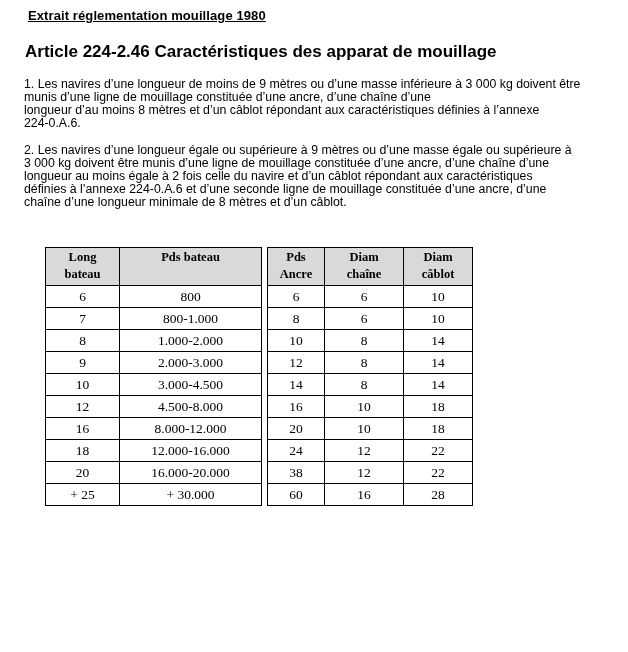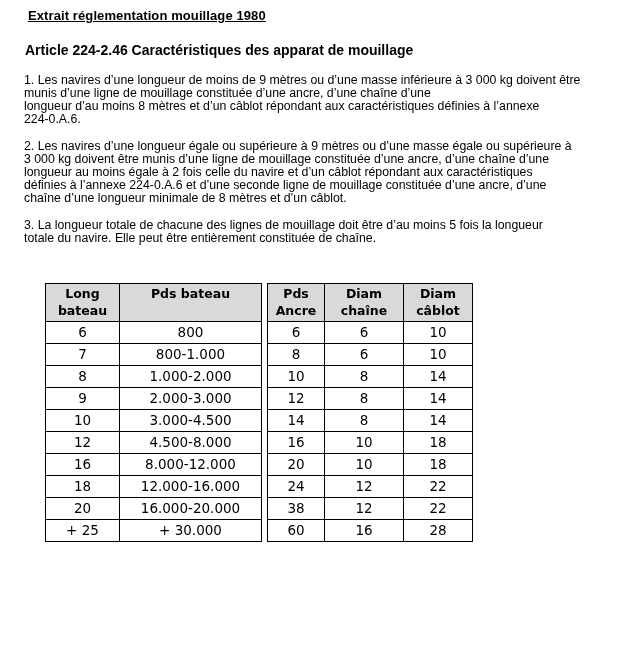--- a/index.html
+++ b/index.html
@@ -15,21 +15,21 @@
     padding: 6px 18px 0 24px;
   }
   .title {
     font-size: 13px;
     font-weight: bold;
     text-decoration: underline;
     margin: 2px 0 10px 4px;
     letter-spacing: 0.1px;
   }
   .heading {
-    font-size: 14px;
+    font-size: 17px;
     font-weight: bold;
     margin: 19px 0 16px 1px;
   }
   .para {
     font-size: 12.3px;
     line-height: 13px;
     margin: 14px 0 0 0;
     white-space: pre-line;
     width: 592px;
   }
@@ -50,20 +50,21 @@
   }
   table.t {
     border-collapse: collapse;
     table-layout: fixed;
     font-family: "DejaVu Sans", sans-serif;
   }
   table.t th, table.t td {
     border: 1px solid #000000;
     padding: 0;
     text-align: center;
+    font-family: Liberation Serif, serif;
   }
   table.t th {
     font-size: 12.5px;
     font-weight: bold;
     height: 36px;
     vertical-align: top;
     line-height: 17px;
     padding-top: 1px;
     white-space: pre-line;
   }
@@ -92,22 +93,20 @@
 munis d’une ligne de mouillage constituée d’une ancre, d’une chaîne d’une
 longueur d’au moins 8 mètres et d’un câblot répondant aux caractéristiques définies à l’annexe
 224-0.A.6.</p>
 
   <p class="para">2. Les navires d’une longueur égale ou supérieure à 9 mètres ou d’une masse égale ou supérieure à
 3 000 kg doivent être munis d’une ligne de mouillage constituée d’une ancre, d’une chaîne d’une
 longueur au moins égale à 2 fois celle du navire et d’un câblot répondant aux caractéristiques
 définies à l’annexe 224-0.A.6 et d’une seconde ligne de mouillage constituée d’une ancre, d’une
 chaîne d’une longueur minimale de 8 mètres et d’un câblot.</p>
 
-  <p class="para">3. La longueur totale de chacune des lignes de mouillage doit être d’au moins 5 fois la longueur
-totale du navire. Elle peut être entièrement constituée de chaîne.</p>
 
 
   <div class="table-section">
 
 
     <div class="tables">
 
       <table class="t">
         <thead>
           <tr>

